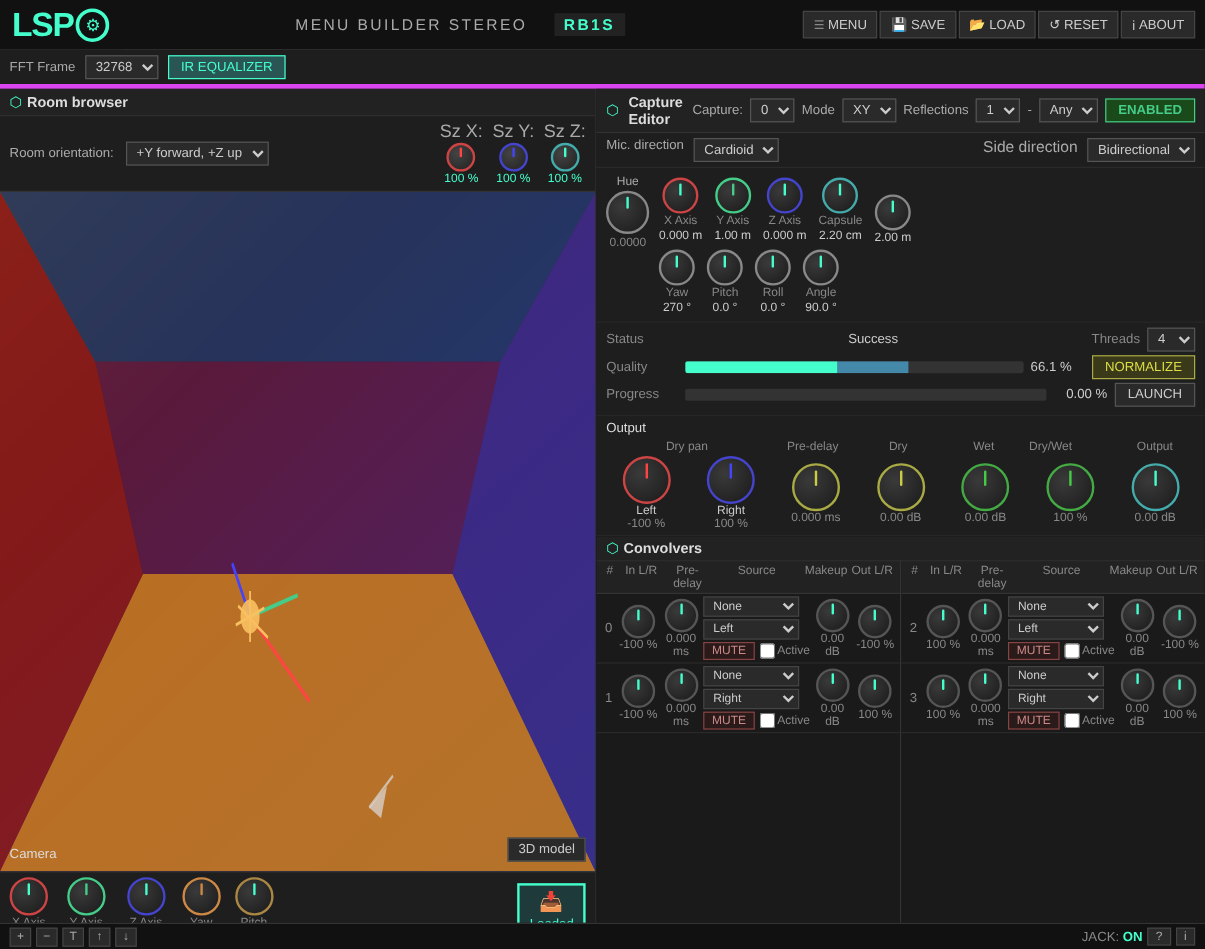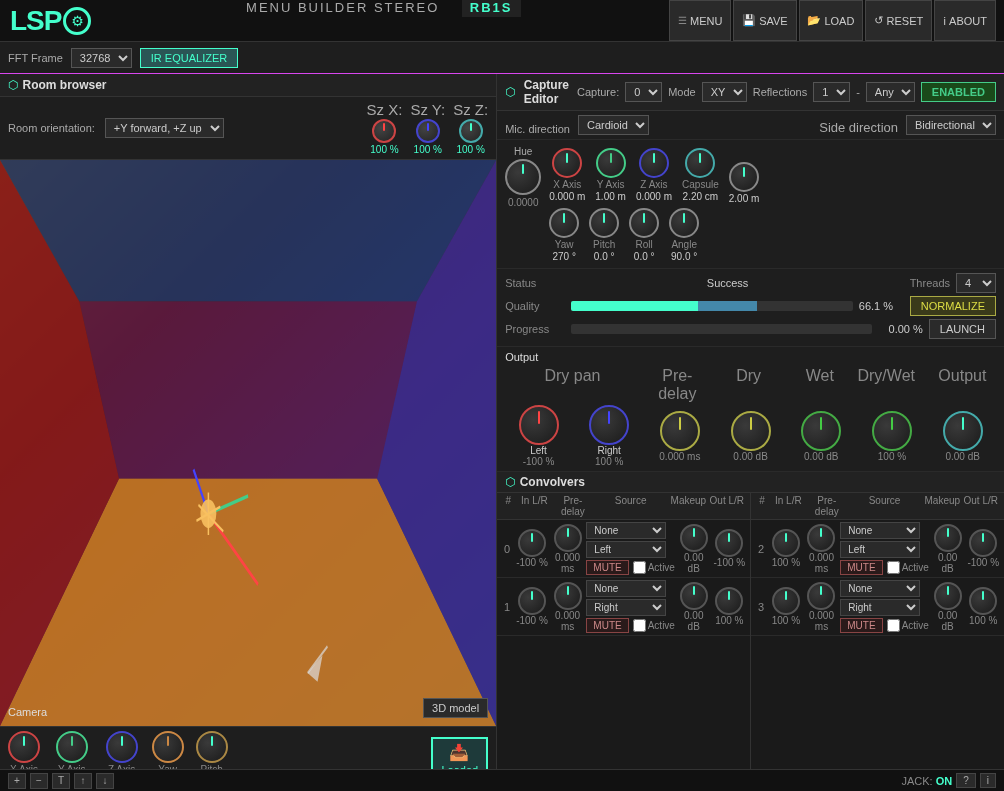--- a/index.html
+++ b/index.html
@@ -10,20 +10,21 @@
       font-size: 11px;
       width: 1004px;
       height: 791px;
       overflow: hidden;
     }
 
     
     .top-bar {
       background: #111;
       display: flex;
+      align-items: center;
       height: 42px;
       border-bottom: 1px solid #333;
     }
     .logo {
       background: #111;
       padding: 4px 10px;
       display: flex;
       align-items: center;
     }
     .logo-text {
@@ -79,21 +80,21 @@
       gap: 3px;
     }
     .menu-icon { color: #888; font-size: 10px; }
 
     
     .second-bar {
       background: #1e1e1e;
       display: flex;
       align-items: center;
       height: 32px;
-      border-bottom: 1px solid #d946ef;
+      border-bottom: 4px solid #d946ef;
       padding: 0 8px;
       gap: 8px;
     }
     .fft-label { color: #aaa; font-size: 11px; }
     .fft-select {
       background: #2a2a2a;
       border: 1px solid #555;
       color: #ccc;
       padding: 2px 4px;
       font-size: 11px;
@@ -308,21 +309,21 @@
       color: #4c8;
       padding: 3px 10px;
       font-size: 11px;
       font-weight: bold;
       cursor: pointer;
     }
 
     .mic-row {
       background: #1e1e1e;
       display: flex;
-      align-items: flex-end;
+      align-items: flex-start;
       padding: 4px 8px;
       border-bottom: 1px solid #2a2a2a;
       gap: 8px;
     }
 
     
     .capture-params {
       background: #1e1e1e;
       padding: 6px 8px;
       border-bottom: 1px solid #2a2a2a;
@@ -396,21 +397,21 @@
 
     
     .output-section {
       background: #1e1e1e;
       padding: 4px 8px;
       border-bottom: 1px solid #2a2a2a;
     }
     .output-title { color: #ddd; font-size: 11px; margin-bottom: 4px; }
     .output-col-label {
       color: #888;
-      font-size: 16px;
+      font-size: 10px;
       text-align: center;
     }
 
     .knob-large {
       width: 40px; height: 40px;
       border-radius: 50%;
       border: 2px solid #c44;
       background: radial-gradient(circle at 35% 35%, #3a3a3a, #1a1a1a);
       position: relative;
       cursor: pointer;

